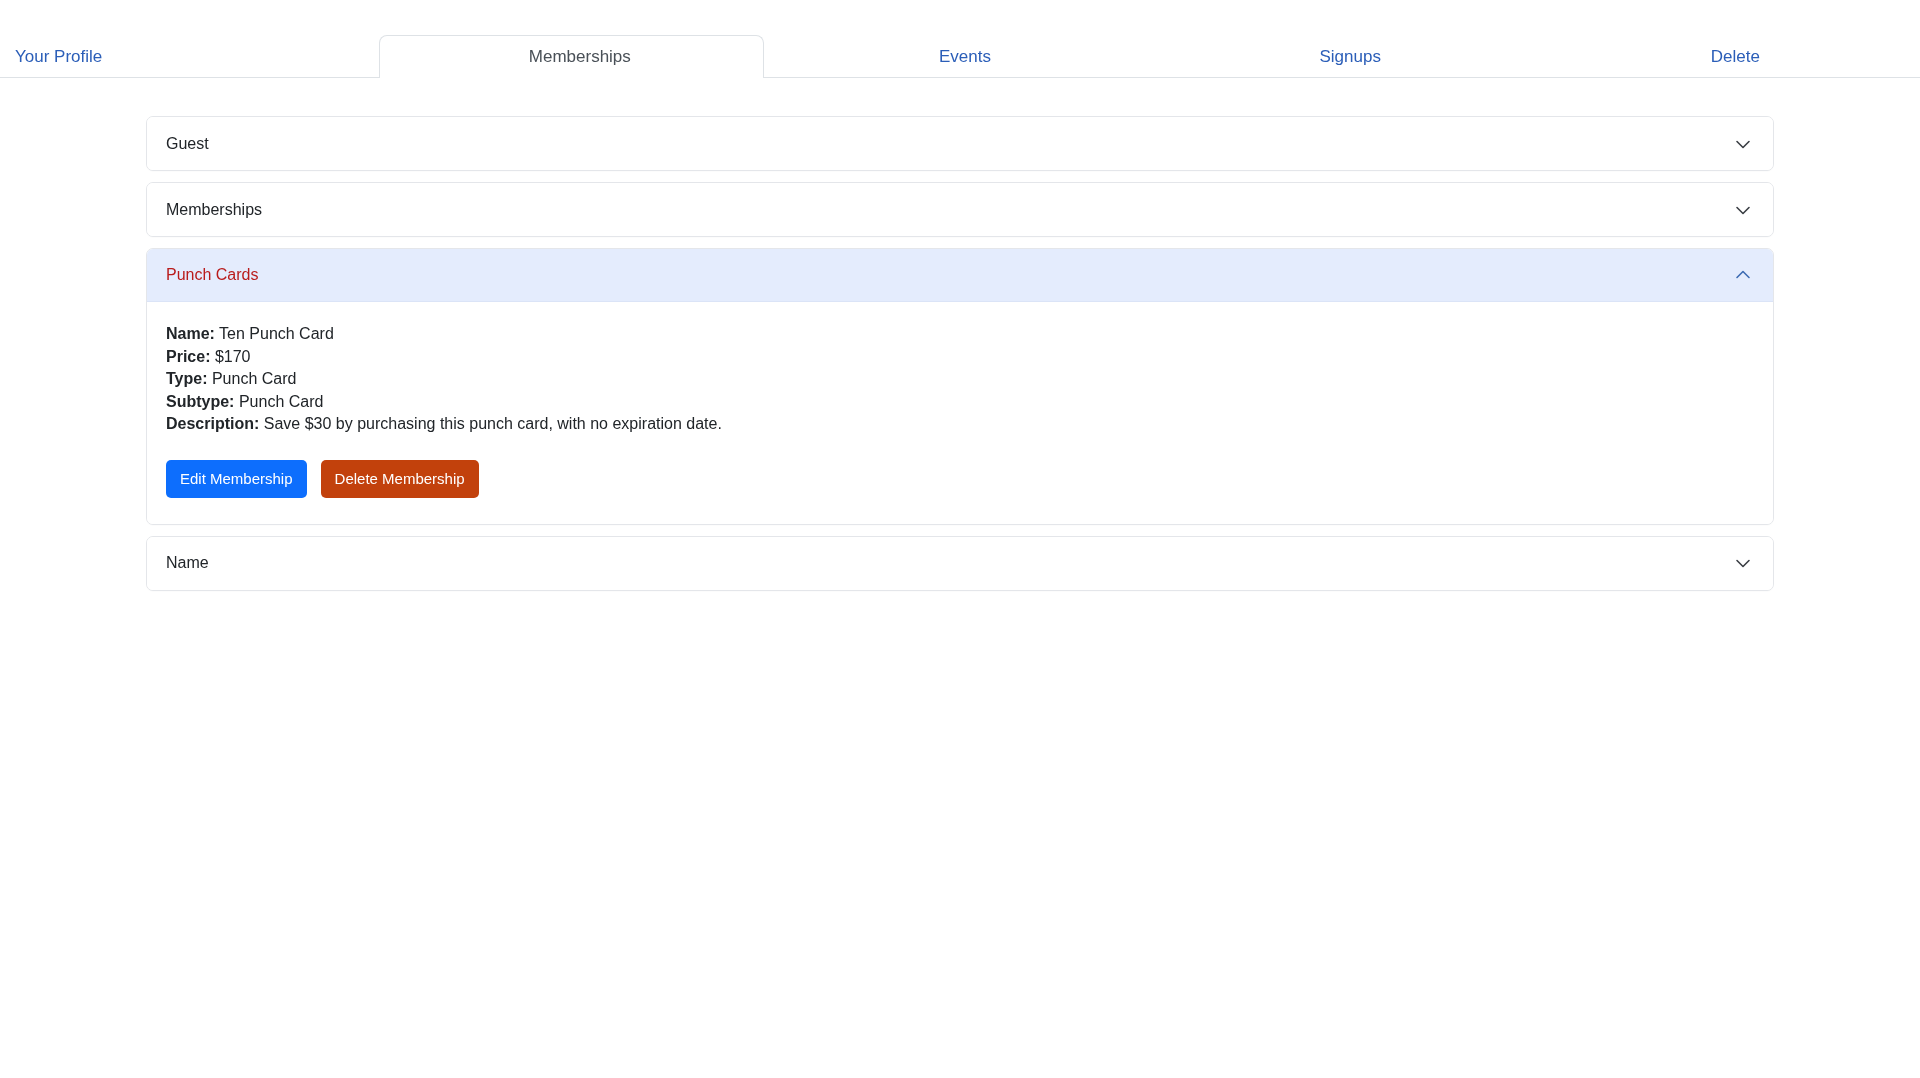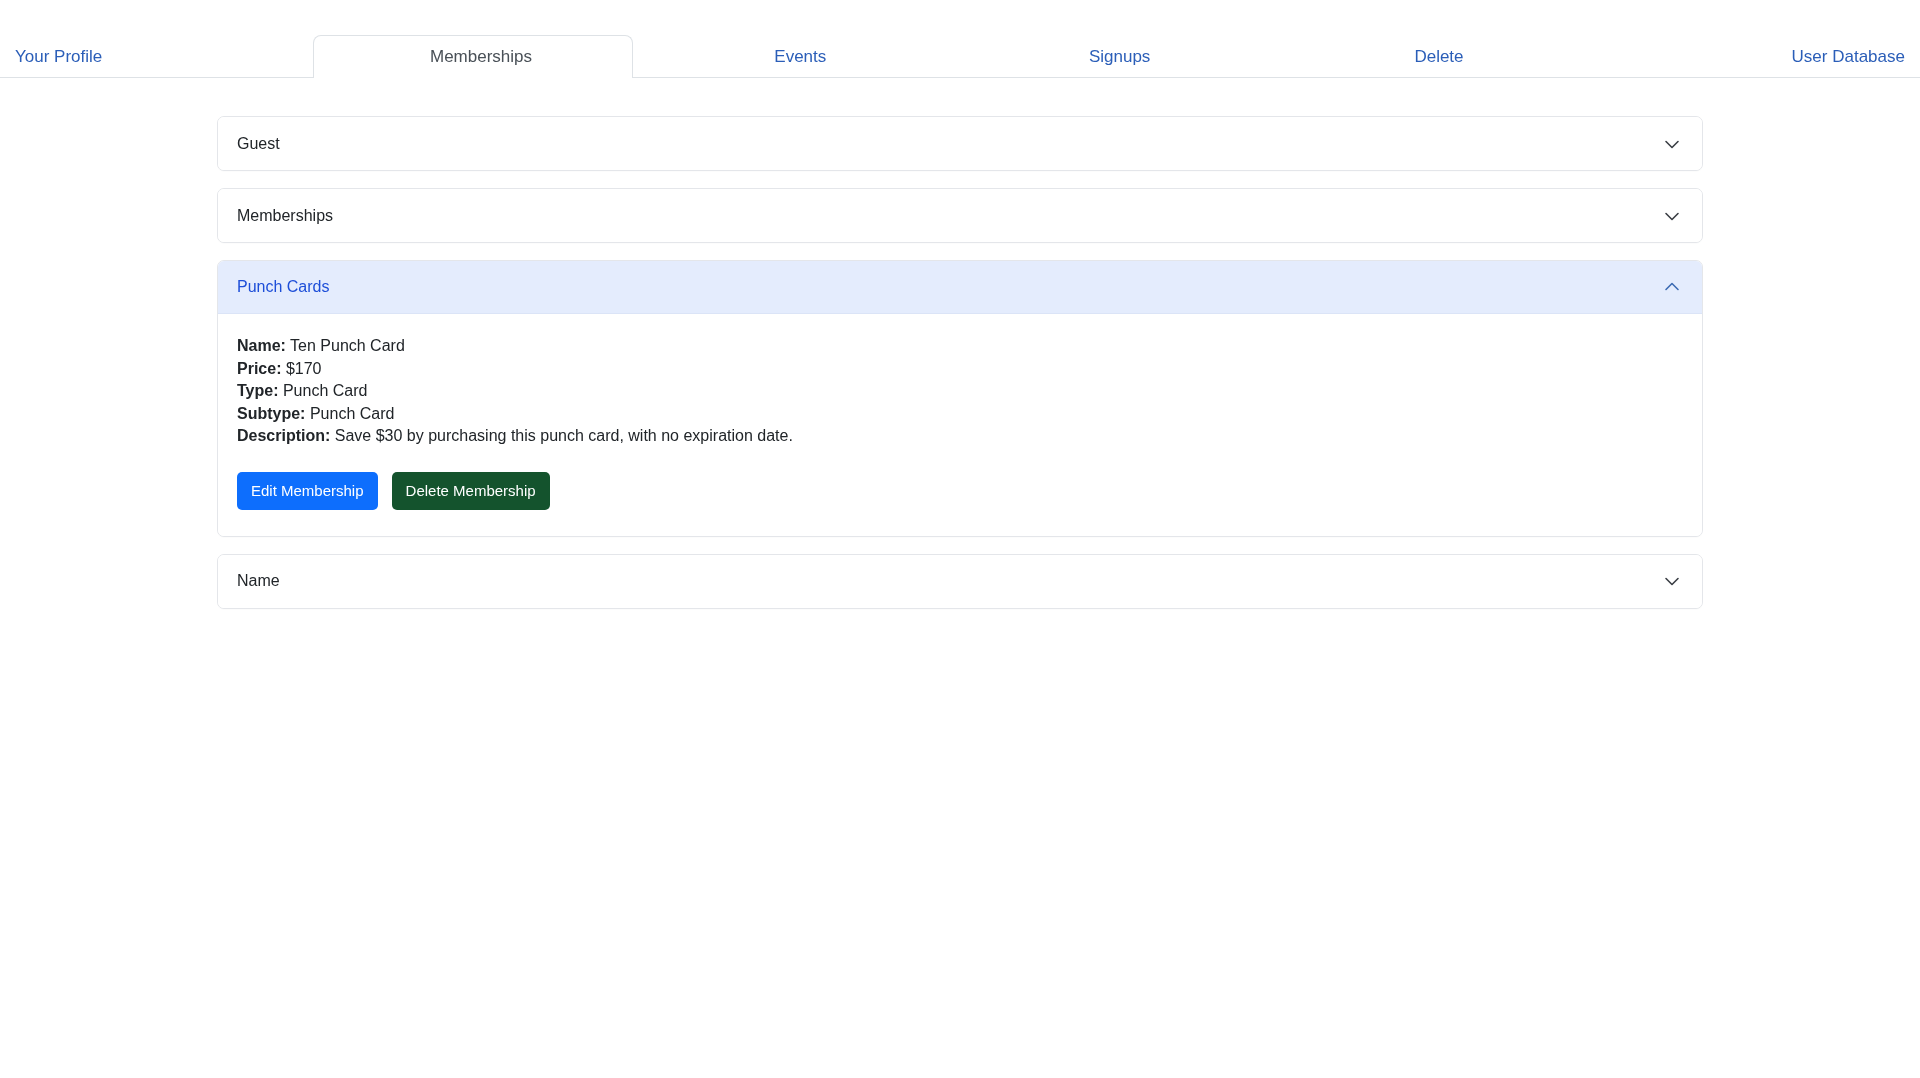--- a/index.html
+++ b/index.html
@@ -61,25 +61,25 @@
   .tab.last  { text-align: right; padding-right: 14px; }
   .tab.active {
     color: #495057;
     background: #ffffff;
     border-color: #dee2e6 #dee2e6 #ffffff;
     border-radius: 8px 8px 0 0;
   }
 
   
   .accordion {
-    width: 1486px;
+    width: 1628px;
     margin: 38px auto 0 auto;
     display: flex;
     flex-direction: column;
-    gap: 17px;
+    gap: 11px;
   }
   .acc-item {
     border: 1px solid #e4e6ea;
     border-radius: 7px;
     background: #ffffff;
     overflow: hidden;
     box-shadow: 0 1px 1px rgba(0,0,0,0.015);
   }
   .acc-header {
     height: 53px;
@@ -88,21 +88,21 @@
     justify-content: space-between;
     padding: 0 20px 0 19px;
     font-size: 16px;
     color: #212529;
     background: #ffffff;
     cursor: pointer;
     user-select: none;
   }
   .acc-item.open > .acc-header {
     background: #e4ecfd;
-    color: #1d4ed8;
+    color: #b91c1c;
     border-bottom: 1px solid #dbe4f7;
   }
   .acc-chevron {
     width: 20px;
     height: 20px;
     display: inline-block;
     flex: 0 0 auto;
     color: #3b3f45;
   }
   .acc-item.open .acc-chevron { color: #3d6bb3; }
@@ -131,35 +131,34 @@
     font-size: 15px;
     line-height: 1;
     padding: 11px 14px 12px 14px;
     border: none;
     border-radius: 5px;
     color: #ffffff;
     cursor: pointer;
     white-space: nowrap;
   }
   .btn-edit   { background: #0d6efd; }
-  .btn-delete { background: #14532d; }
+  .btn-delete { background: #c2410c; }
 </style>
 </head>
 <body>
 
 <div class="page">
 
 
   <nav class="tabbar">
       <a class="tab first">Your Profile</a>
       <a class="tab active">Memberships</a>
       <a class="tab">Events</a>
       <a class="tab">Signups</a>
       <a class="tab">Delete</a>
-      <a class="tab last">User Database</a>
     </nav>
 
   <div class="accordion">
       <div class="acc-item">
         <div class="acc-header">
           <span>Guest</span>
           <span class="acc-chevron">
             <svg viewBox="0 0 20 20" fill="none" stroke="currentColor" stroke-width="1.6" stroke-linecap="round" stroke-linejoin="round">
               <path d="M4 7.5 L10 13.5 L16 7.5"></path>
             </svg>

